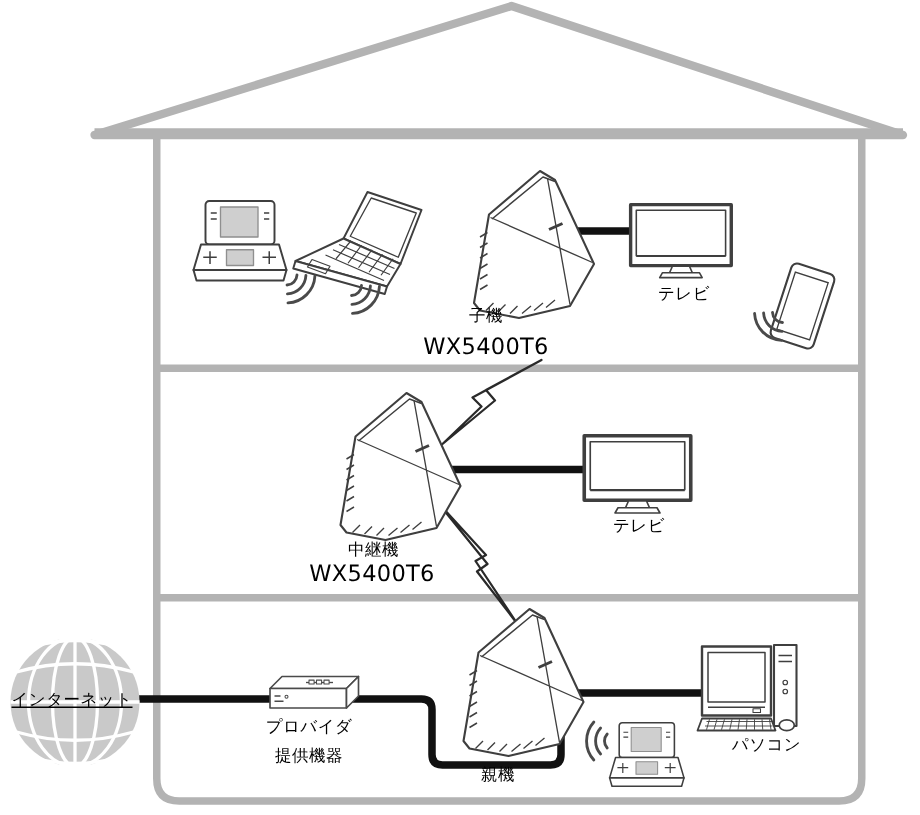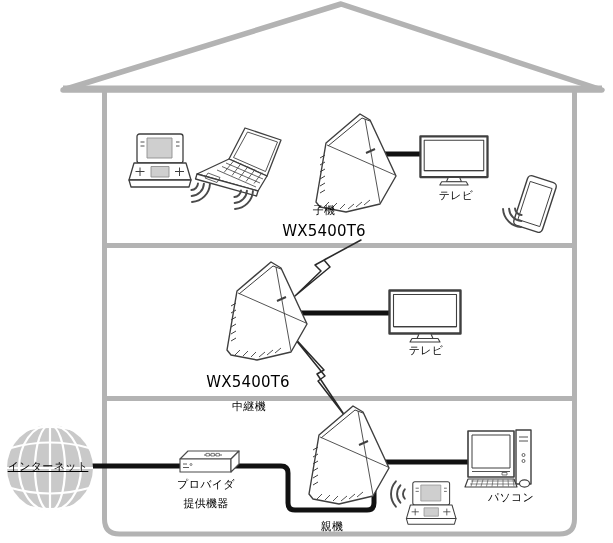--- a/index.html
+++ b/index.html
@@ -150,23 +150,23 @@
   <use href="#wifi" transform="translate(191,183) rotate(45)"></use>
   <use href="#wifi" transform="translate(234,190) rotate(45)"></use>
   <use href="#wifi" transform="translate(522,208) rotate(135)"></use>
   <use href="#wifi" transform="translate(410,494) rotate(180)"></use>
 </svg>
 
 <div class="lbl" style="left:324px;top:205px;">子機</div>
 <div class="lbl model" style="left:324px;top:223px;">WX5400T6</div>
 <div class="lbl" style="left:456px;top:190px;">テレビ</div>
 
-<div class="lbl" style="left:249px;top:361px;margin-top:40px;">中継機</div>
+<div class="lbl" style="left:249px;top:361px;">中継機</div>
 <div class="lbl model" style="left:248px;top:374px;">WX5400T6</div>
 <div class="lbl" style="left:426px;top:345px;">テレビ</div>
 
 <div class="lbl" style="left:48px;top:461px;text-decoration:underline;">インターネット</div>
 <div class="lbl" style="left:206px;top:479px;">プロバイダ</div>
 <div class="lbl" style="left:206px;top:498px;">提供機器</div>
-<div class="lbl" style="left:332px;top:511px;margin-top:10px;">親機</div>
+<div class="lbl" style="left:332px;top:511px;">親機</div>
 <div class="lbl" style="left:511px;top:491px;font-family:Liberation Serif, serif;">パソコン</div>
 
 </div>
 
 </body></html>

